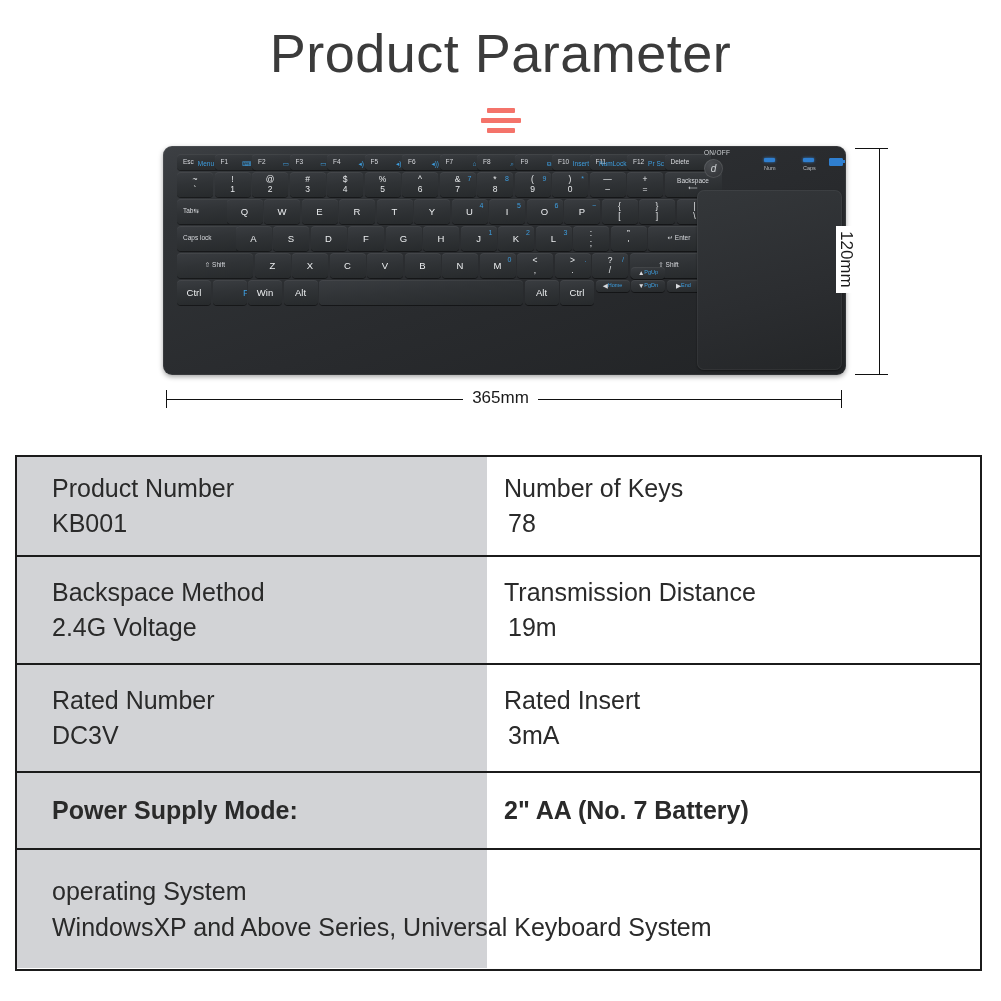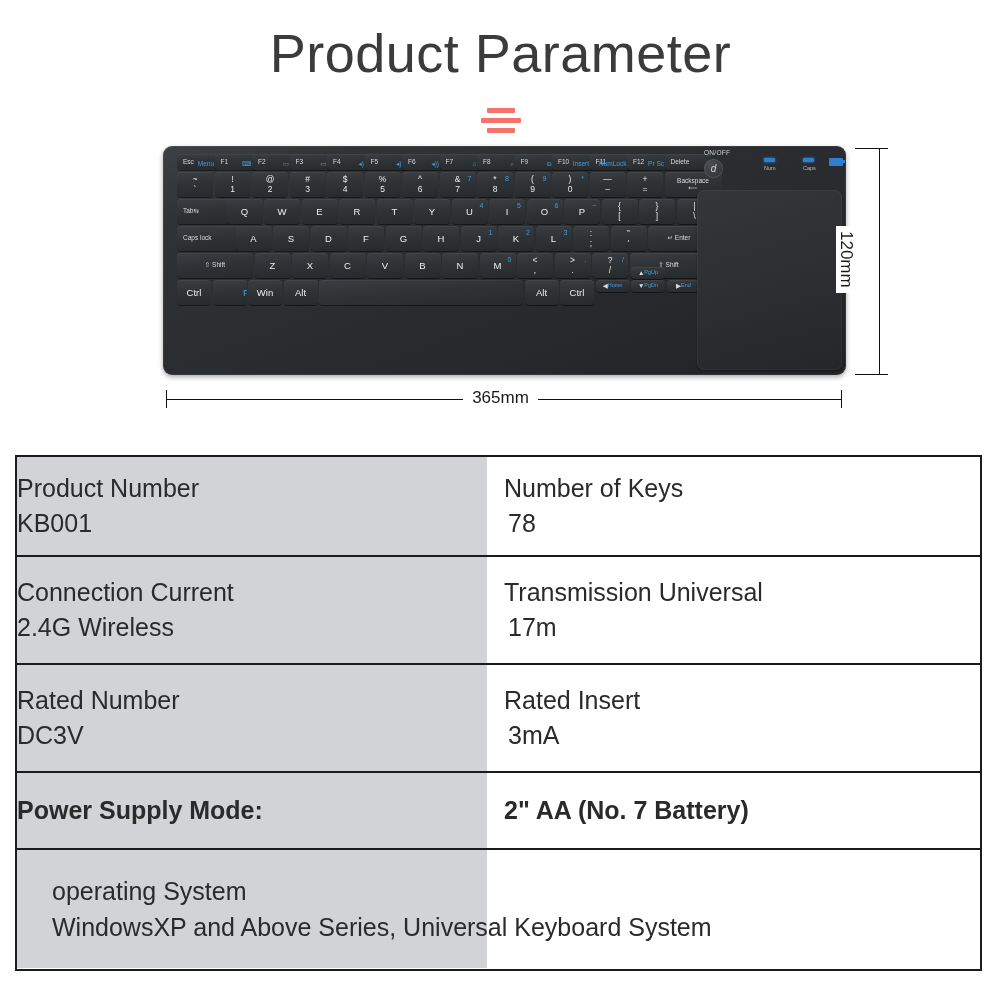--- a/index.html
+++ b/index.html
@@ -90,21 +90,21 @@
   
   .table{
     position:absolute;left:15px;top:455px;width:967px;height:516px;
     border:2.5px solid #1b1b1b;box-sizing:border-box;background:#fff;
   }
   .trow{position:relative;box-sizing:border-box;border-bottom:2.5px solid #1b1b1b;}
   .trow:last-child{border-bottom:none;}
   .gray{position:absolute;left:0;top:0;width:470px;height:100%;background:#d2d3d6;}
   .cellL,.cellR{position:absolute;top:0;height:100%;box-sizing:border-box;
     display:flex;flex-direction:column;justify-content:center;}
-  .cellL{left:0;width:544px;}
+  .cellL{left:0;width:544px;padding-left:35px;}
   .cellR{left:470px;width:492px;padding-left:17px;}
   .cellL .l1,.cellR .l1{font-size:25px;color:#2a2a2a;line-height:1.42;}
   .cellL .l2,.cellR .l2{font-size:25px;color:#2a2a2a;line-height:1.42;}
   .cellR .l2{padding-left:4px;}
   .rowspan{position:absolute;left:0;top:0;width:100%;height:100%;
     display:flex;flex-direction:column;justify-content:center;padding-left:35px;box-sizing:border-box;}
   .rowspan .l1,.rowspan .l2{font-size:25px;color:#2a2a2a;line-height:1.45;}
 </style>
 </head>
 <body>
@@ -486,26 +486,26 @@
           <div class="l2">KB001</div>
         </div>
         <div class="cellR">
           <div class="l1">Number of Keys</div>
           <div class="l2">78</div>
         </div>
       </div>
       <div class="trow" style="height: 108px;">
         <div class="gray"></div>
         <div class="cellL">
-          <div class="l1">Connection Current</div>
-          <div class="l2">2.4G Wireless</div>
+          <div class="l1">Backspace Method</div>
+          <div class="l2">2.4G Voltage</div>
         </div>
         <div class="cellR">
-          <div class="l1">Transmission Universal</div>
-          <div class="l2">17m</div>
+          <div class="l1">Transmission Distance</div>
+          <div class="l2">19m</div>
         </div>
       </div>
       <div class="trow" style="height: 108px;">
         <div class="gray"></div>
         <div class="cellL">
           <div class="l1">Rated Number</div>
           <div class="l2">DC3V</div>
         </div>
         <div class="cellR">
           <div class="l1">Rated Insert</div>

